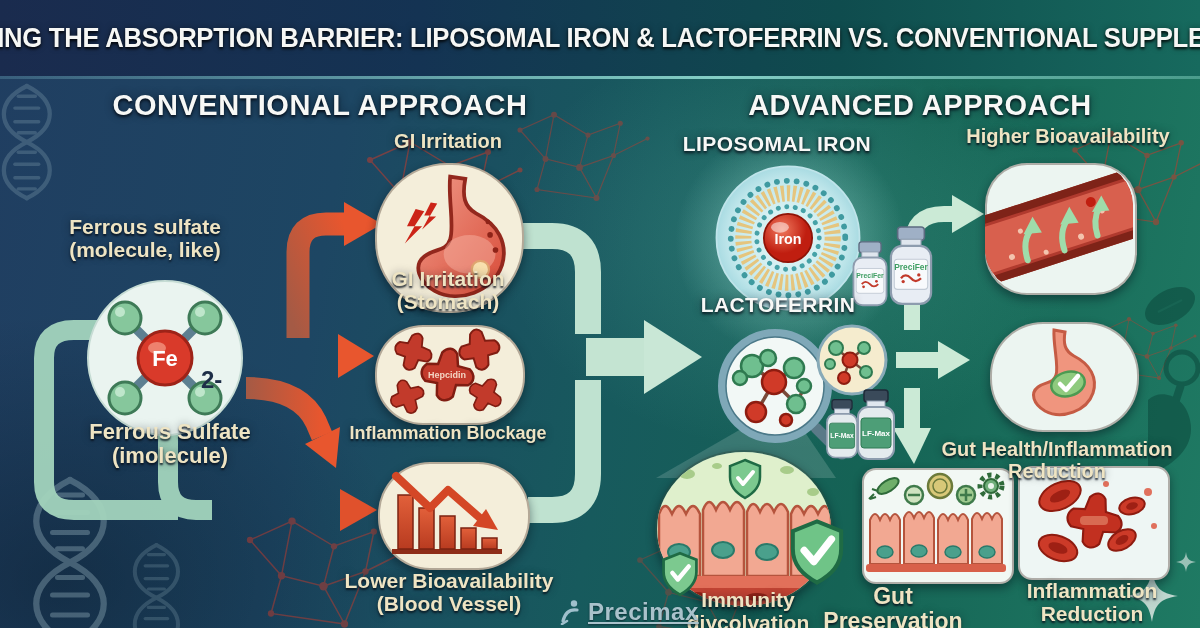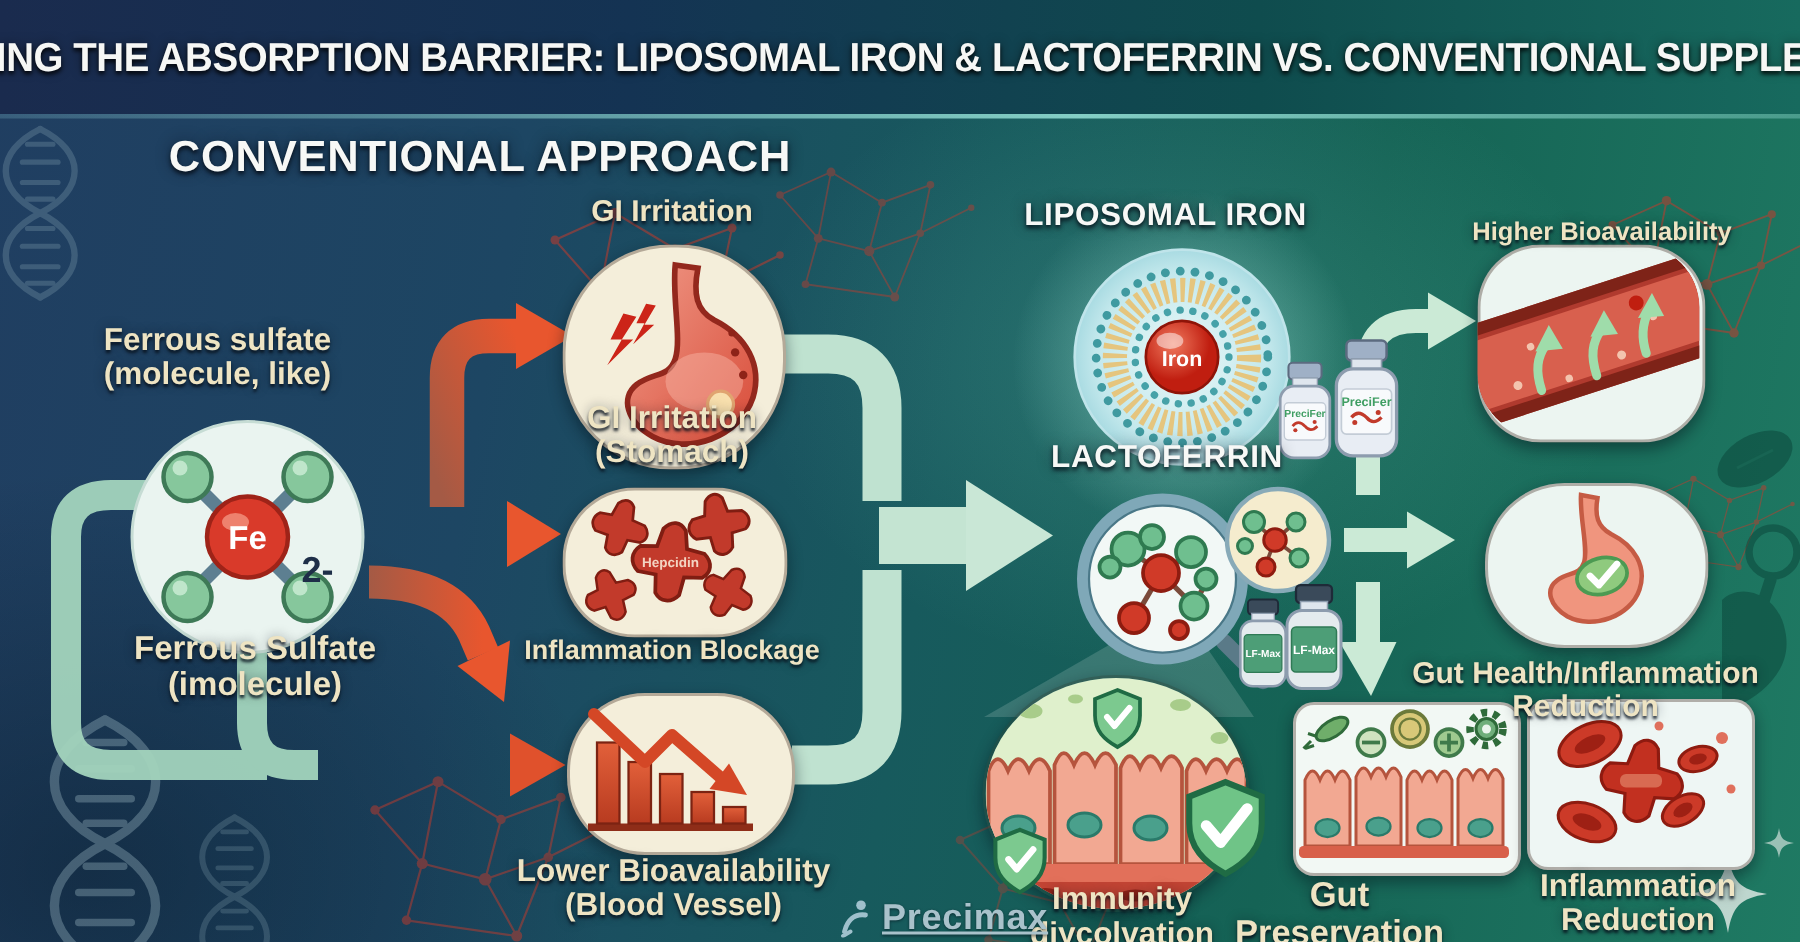--- a/index.html
+++ b/index.html
@@ -158,37 +158,38 @@
       <path d="M912,330 L912,246 Q912,214 944,214 L952,214"></path>
       <path d="M896,360 L938,360"></path>
       <path d="M912,388 L912,428"></path>
     </g>
     <polygon points="952,195 952,233 984,214" fill="#cbead6"></polygon>
     <polygon points="938,341 938,379 970,360" fill="#cbead6"></polygon>
     <polygon points="893,428 931,428 914,464" fill="#cbead6"></polygon>
   </svg>
 
   <div class="abs lbl white hdr" style="left:110px;top:90px;width:420px;">CONVENTIONAL APPROACH</div>
+  <div class="abs lbl white hdr" style="left:730px;top:90px;width:380px;">ADVANCED APPROACH</div>
 
   <div class="abs lbl cream" style="left:25px;top:216px;width:240px;font-size:21px;">Ferrous sulfate
 (molecule, like)</div>
   <div class="abs lbl cream" style="left:45px;top:420px;width:250px;font-size:22px;">Ferrous Sulfate
 (imolecule)</div>
 
   <div class="abs lbl cream" style="left:368px;top:131px;width:160px;font-size:20px;">GI Irritation</div>
   <div class="abs lbl cream" style="left:358px;top:268px;width:180px;font-size:21px;">GI Irritation
 (Stomach)</div>
   <div class="abs lbl cream" style="left:332px;top:424px;width:232px;font-size:18px;">Inflammation Blockage</div>
   <div class="abs lbl cream" style="left:340px;top:570px;width:218px;font-size:21px;">Lower Bioavailability
 (Blood Vessel)</div>
 
   <div class="abs lbl white" style="left:678px;top:294px;width:200px;font-size:21px;letter-spacing:.4px;z-index:4;">LACTOFERRIN</div>
   <div class="abs lbl white" style="left:672px;top:133px;width:210px;font-size:21px;letter-spacing:.4px;">LIPOSOMAL IRON</div>
 
-  <div class="abs lbl cream" style="left:958px;top:146px;width:220px;font-size:17px;">Higher Bioavailability</div>
+  <div class="abs lbl cream" style="left:958px;top:126px;width:220px;font-size:20px;">Higher Bioavailability</div>
   <div class="abs lbl cream" style="left:926px;top:426px;width:262px;font-size:20px;margin-top:13px;">Gut Health/Inflammation
 Reduction</div>
 
   <div class="abs lbl cream" style="left:658px;top:589px;width:180px;font-size:21px;z-index:4;">Immunity
 diycolvation</div>
   <div class="abs lbl cream" style="left:819px;top:584px;width:148px;font-size:23px;">Gut
 Preservation</div>
   <div class="abs lbl cream" style="left:1014px;top:580px;width:156px;font-size:21px;">Inflammation
 Reduction</div>
 

